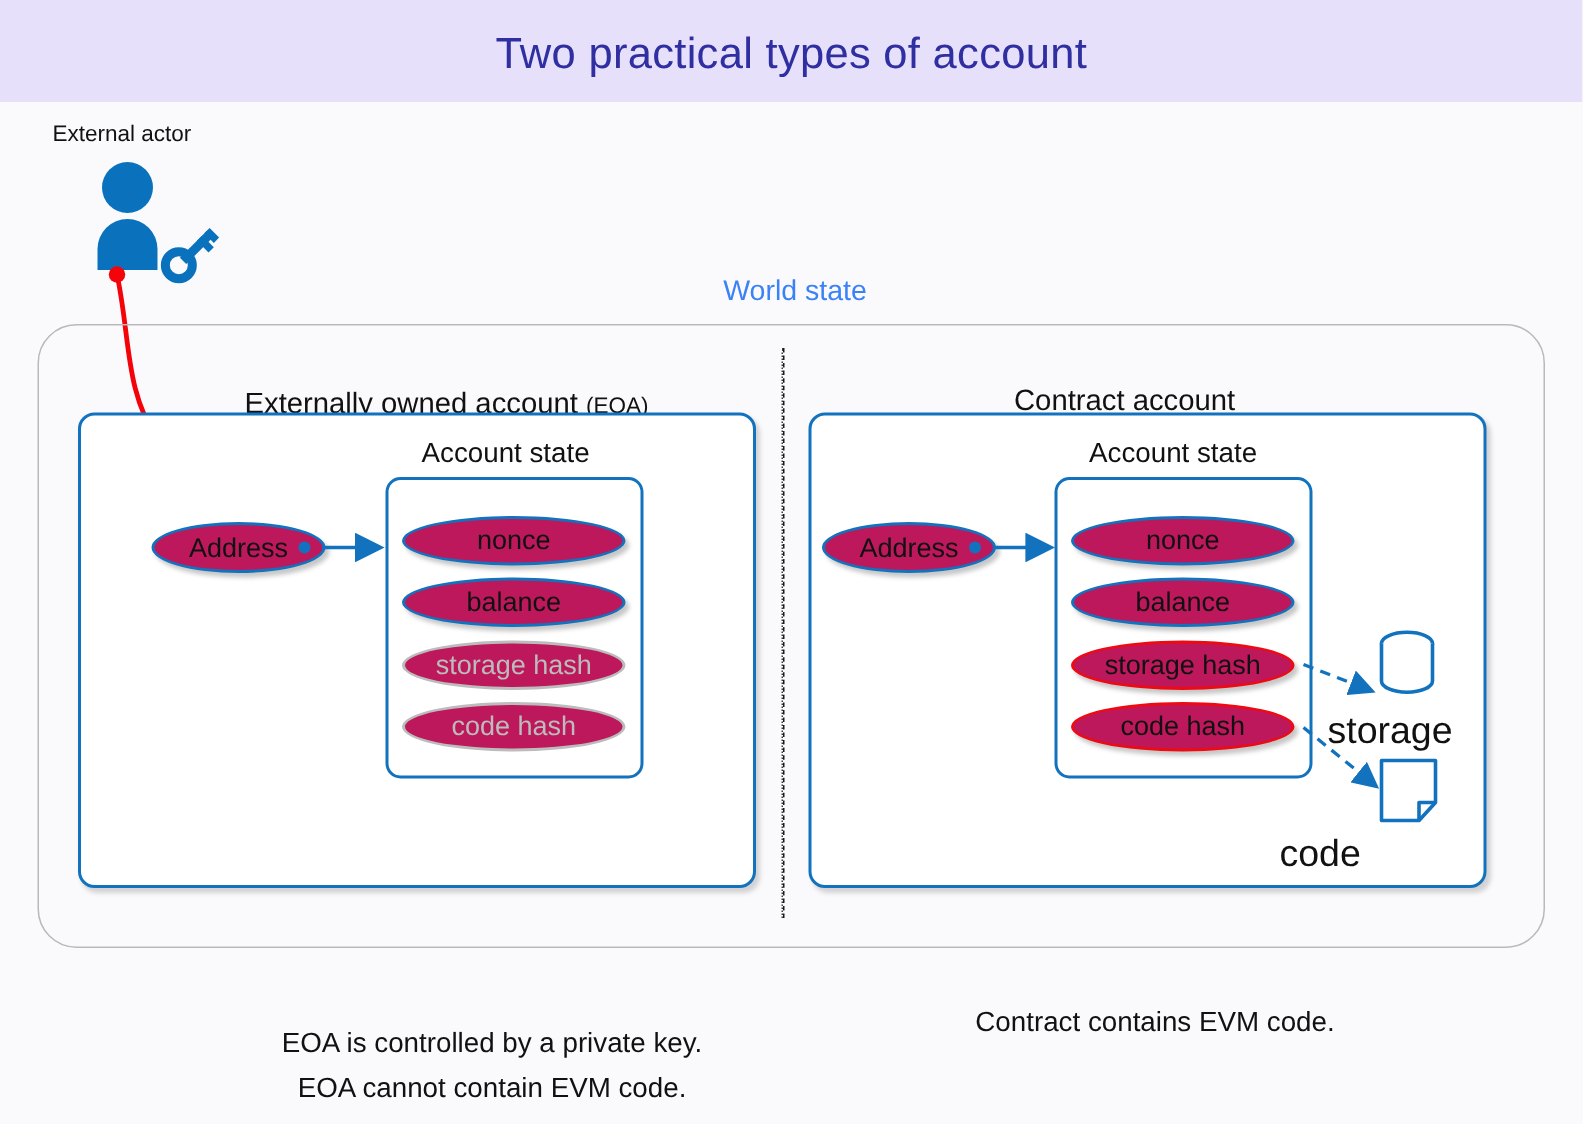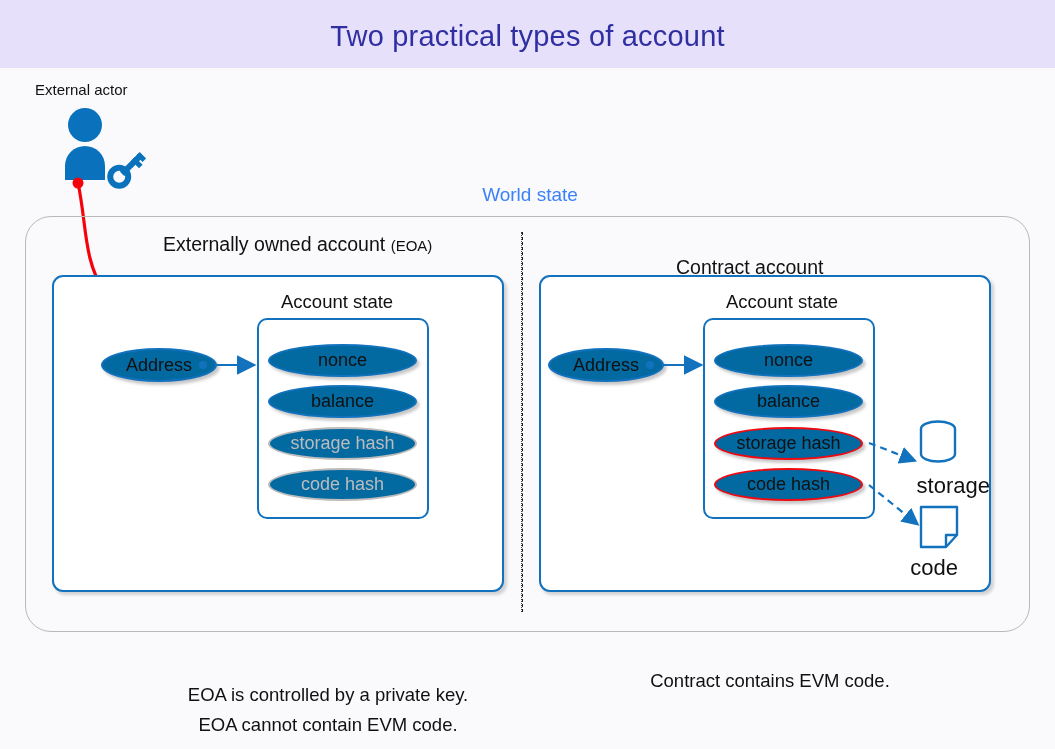--- a/index.html
+++ b/index.html
@@ -122,21 +122,21 @@
     border: 2.1px solid #1272bd;
     border-radius: 10px;
     background: #ffffff;
     box-sizing: border-box;
   }
 
   
   .ellipse {
     position: absolute;
     border-radius: 50%;
-    background: #0369a1;
+    background: #be185d;
     display: flex;
     align-items: center;
     justify-content: center;
     font-size: 18px;
     box-sizing: border-box;
     white-space: nowrap;
   }
   .ellipse.blue {
     border: 2.4px solid #1272bd;
     color: #111;
@@ -169,23 +169,23 @@
   .svg-layer {
     position: absolute;
     left: 0; top: 0;
     width: 1055px; height: 749px;
     pointer-events: none;
   }
 
   
   .side-icon-label {
     position: absolute;
-    font-size: 22px;
-    color: #111;
-    text-align: right;
+    font-size: 25px;
+    color: #111;
+    text-align: left;
     white-space: nowrap;
   }
 
   
   .caption {
     position: absolute;
     font-size: 18.5px;
     color: #111;
     text-align: center;
     line-height: 30px;
@@ -217,21 +217,21 @@
 <svg id="actor-link" viewBox="0 0 90 150">
   <path d="M23 18 C 32 60, 28 95, 50 128" fill="none" stroke="#f5030b" stroke-width="3.2"></path>
   <circle cx="23" cy="18" r="5.5" fill="#f5030b"></circle>
   <circle cx="50" cy="128" r="5.5" fill="#f5030b"></circle>
 </svg>
 
 <div id="world-state-label">World state</div>
 <div id="world-state-box"></div>
 <div id="panel-divider"></div>
 
-<div class="panel-title" style="left:163px; top:233px;text-align:right;">
+<div class="panel-title" style="left:163px; top:258px;text-align:right;">
   <span>Externally owned account</span>
   <span class="sub">(EOA)</span>
 </div>
 
 <div class="account-box" style="left:52px; top:275px; width:452px; height:317px;"></div>
 
 <div class="state-title" style="left:281px; top:291px;">Account state</div>
 
 <div class="state-box" style="left:257px; top:318px; width:172px; height:201px;"></div>
 

